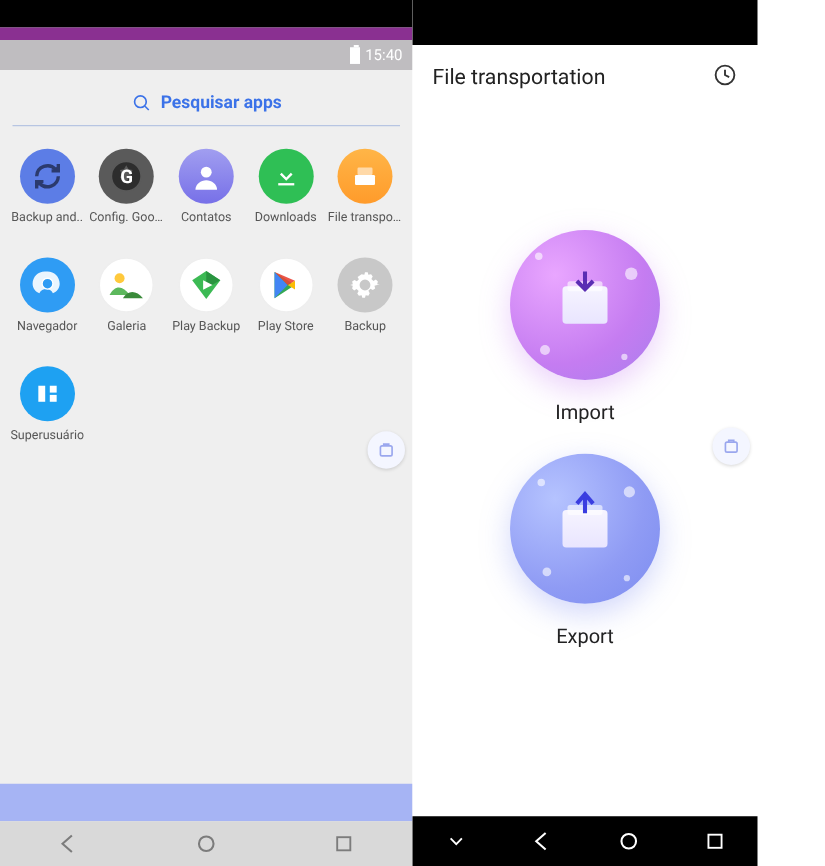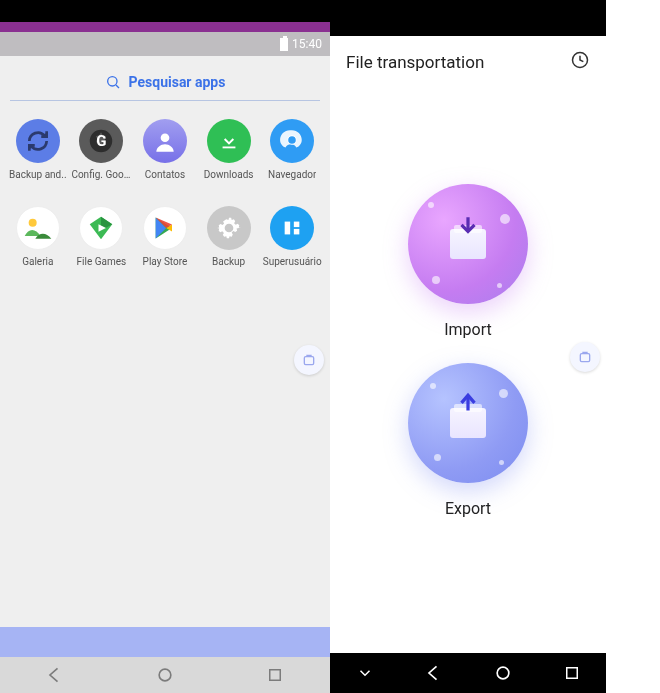--- a/index.html
+++ b/index.html
@@ -264,20 +264,29 @@
     </div>
     <div class="app-item">
       <div class="app-icon" style="background:#2fbf55">
         <svg width="22" height="22" viewBox="0 0 24 24" fill="#fff">
             <path d="M12 3v10l4-4 1.5 1.5L12 16 6.5 10.5 8 9l4 4V3z"></path>
             <rect x="5" y="18" width="14" height="2"></rect>
           </svg>
       </div>
       <span class="app-label">Downloads</span>
     </div>
+    <div class="app-item">
+      <div class="app-icon" style="background:linear-gradient(#ffb547,#ff9b2b)">
+        <svg width="24" height="24" viewBox="0 0 24 24" fill="#fff">
+            <rect x="4" y="11" width="16" height="8" rx="1"></rect>
+            <rect x="6" y="5" width="12" height="6" rx="1" fill="#ffd9a8"></rect>
+          </svg>
+      </div>
+      <span class="app-label">File transpor..</span>
+    </div>
 
     <div class="app-item">
       <div class="app-icon" style="background:#2f9cf4">
         <svg width="26" height="26" viewBox="0 0 24 24" fill="#fff">
             <path d="M12 2c5 0 9 4 9 9 0 3-2 6-5 7-1-2-3-3-5-3s-4 1-5 3c-3-1-5-4-5-7 0-5 4-9 9-9z" opacity="0.9"></path>
             <circle cx="12" cy="11" r="4" fill="#2f9cf4"></circle>
             <circle cx="12" cy="11" r="4" fill="none" stroke="#fff" stroke-width="1"></circle>
           </svg>
       </div>
       <span class="app-label">Navegador</span>
@@ -293,21 +302,21 @@
       <span class="app-label">Galeria</span>
     </div>
     <div class="app-item">
       <div class="app-icon" style="background:#fff;border:1px solid #eee">
         <svg width="30" height="30" viewBox="0 0 24 24">
             <path d="M12 3l9 6-9 12-9-12 9-6z" fill="#3cba54"></path>
             <path d="M12 3l9 6-9 5V3z" fill="#2a9440"></path>
             <polygon points="10,9 16,12 10,15" fill="#fff"></polygon>
           </svg>
       </div>
-      <span class="app-label">File Games</span>
+      <span class="app-label">Play Backup</span>
     </div>
     <div class="app-item">
       <div class="app-icon" style="background:#fff;border:1px solid #eee">
         <svg width="28" height="28" viewBox="0 0 24 24">
             <path d="M4 3l14 9L4 21V3z" fill="#34a853"></path>
             <path d="M4 3l9 9-9 9" fill="#4285f4"></path>
             <path d="M13 12l5-3v6l-5-3z" fill="#fbbc04"></path>
             <path d="M4 3l9 9 5-3L4 3z" fill="#ea4335" opacity="0.9"></path>
           </svg>
       </div>

